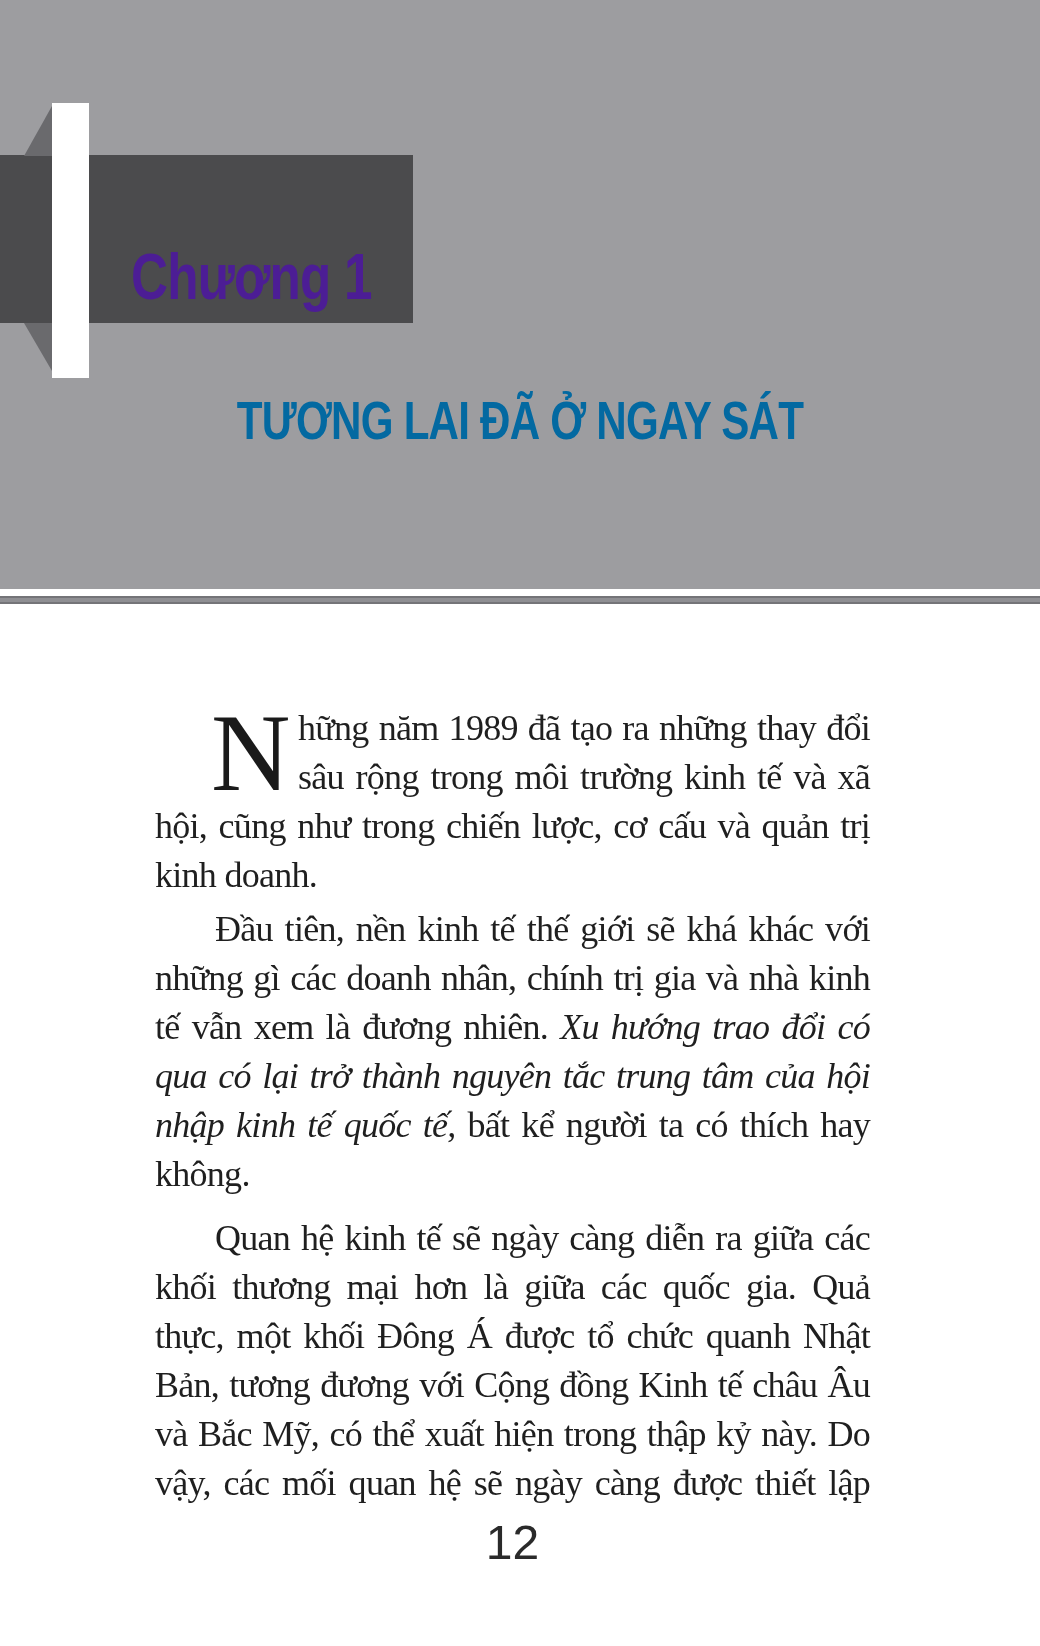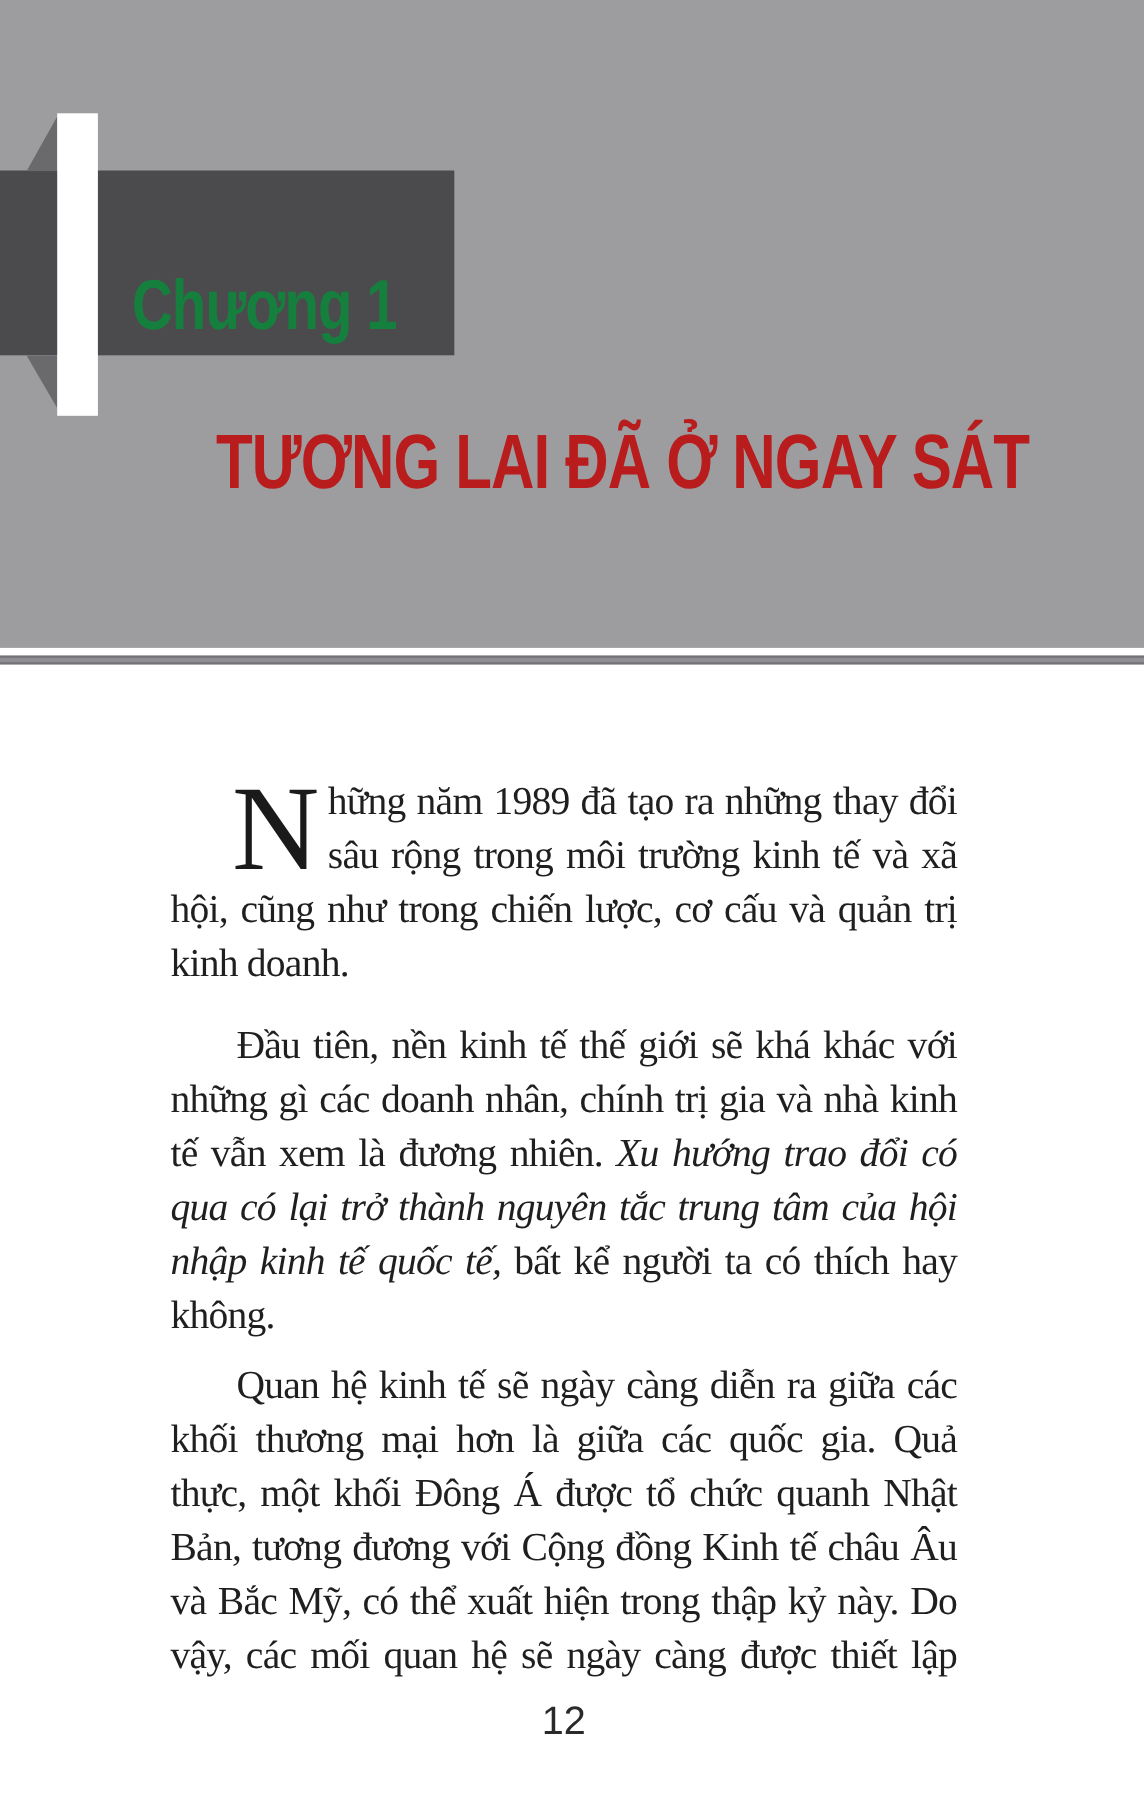--- a/index.html
+++ b/index.html
@@ -24,36 +24,37 @@
   }
   .fold-bottom {
     position: absolute; left: 24px; top: 323px; width: 28px; height: 48px;
     background: #6a6a6d;
     clip-path: polygon(0 0, 100% 0, 100% 100%);
   }
   .ribbon-bar { position: absolute; left: 52px; top: 103px; width: 37px; height: 275px; background: #ffffff; }
 
   .chapter-label {
     position: absolute; left: 90px; top: 243px; width: 323px;
-    color: #15803d;
+    text-align: center;
+    color: #4c1d95;
     font-family: "Liberation Sans", sans-serif;
     font-weight: bold;
     font-size: 64px;
     line-height: 68px;
     white-space: nowrap;
   }
   .chapter-label > span { display: inline-block; transform: scaleX(0.80); transform-origin: 50% 50%; letter-spacing: -1px; }
 
   .chapter-title {
     position: absolute; left: 0; top: 372px; width: 1040px;
-    text-align: right;
-    color: #b91c1c;
+    text-align: center;
+    color: #0369a1;
     font-family: "Liberation Sans", sans-serif;
     font-weight: bold;
-    font-size: 70px;
+    font-size: 54px;
     line-height: 97px;
     white-space: nowrap;
   }
   .chapter-title .tline { display: block; }
   .chapter-title .tline > span { display: inline-block; transform: scaleX(0.78); transform-origin: 50% 50%; letter-spacing: -1px; }
 
   .header-rule {
     position: absolute; left: 0; top: 596px; width: 1040px; height: 8px;
     background: #8f8f93;
     border-top: 2px solid #747478;
@@ -66,21 +67,21 @@
     top: 604px; left: 155px;
     width: 715px;
     color: #1f1f1f;
     font-size: 36px;
     line-height: 49px;
     text-align: justify;
     letter-spacing: -0.02em;
   }
   .para { margin: 0; }
   .p1 { margin-top: 100px; }
-  .p2 { margin-top: 26px; }
+  .p2 { margin-top: 5px; }
   .p3 { margin-top: 15px; text-align-last: justify; }
   .indent { text-indent: 60px; }
 
   .dropcap {
     float: left;
     width: 84px;
     height: 98px;
     margin-left: 56px;
     margin-right: 3px;
     font-size: 110px;
@@ -88,21 +89,21 @@
     font-family: "Liberation Serif", serif;
     color: #1a1a1a;
   }
   .italic { font-style: italic; }
 
   .page-number {
     margin-top: 14px;
     text-align: center;
     text-align-last: center;
     font-family: "Liberation Sans", sans-serif;
-    font-size: 36px;
+    font-size: 48px;
     line-height: 42px;
     color: #2a2a2a;
     letter-spacing: 0;
   }
 </style>
 </head>
 <body>
 
 <div class="page">
 

